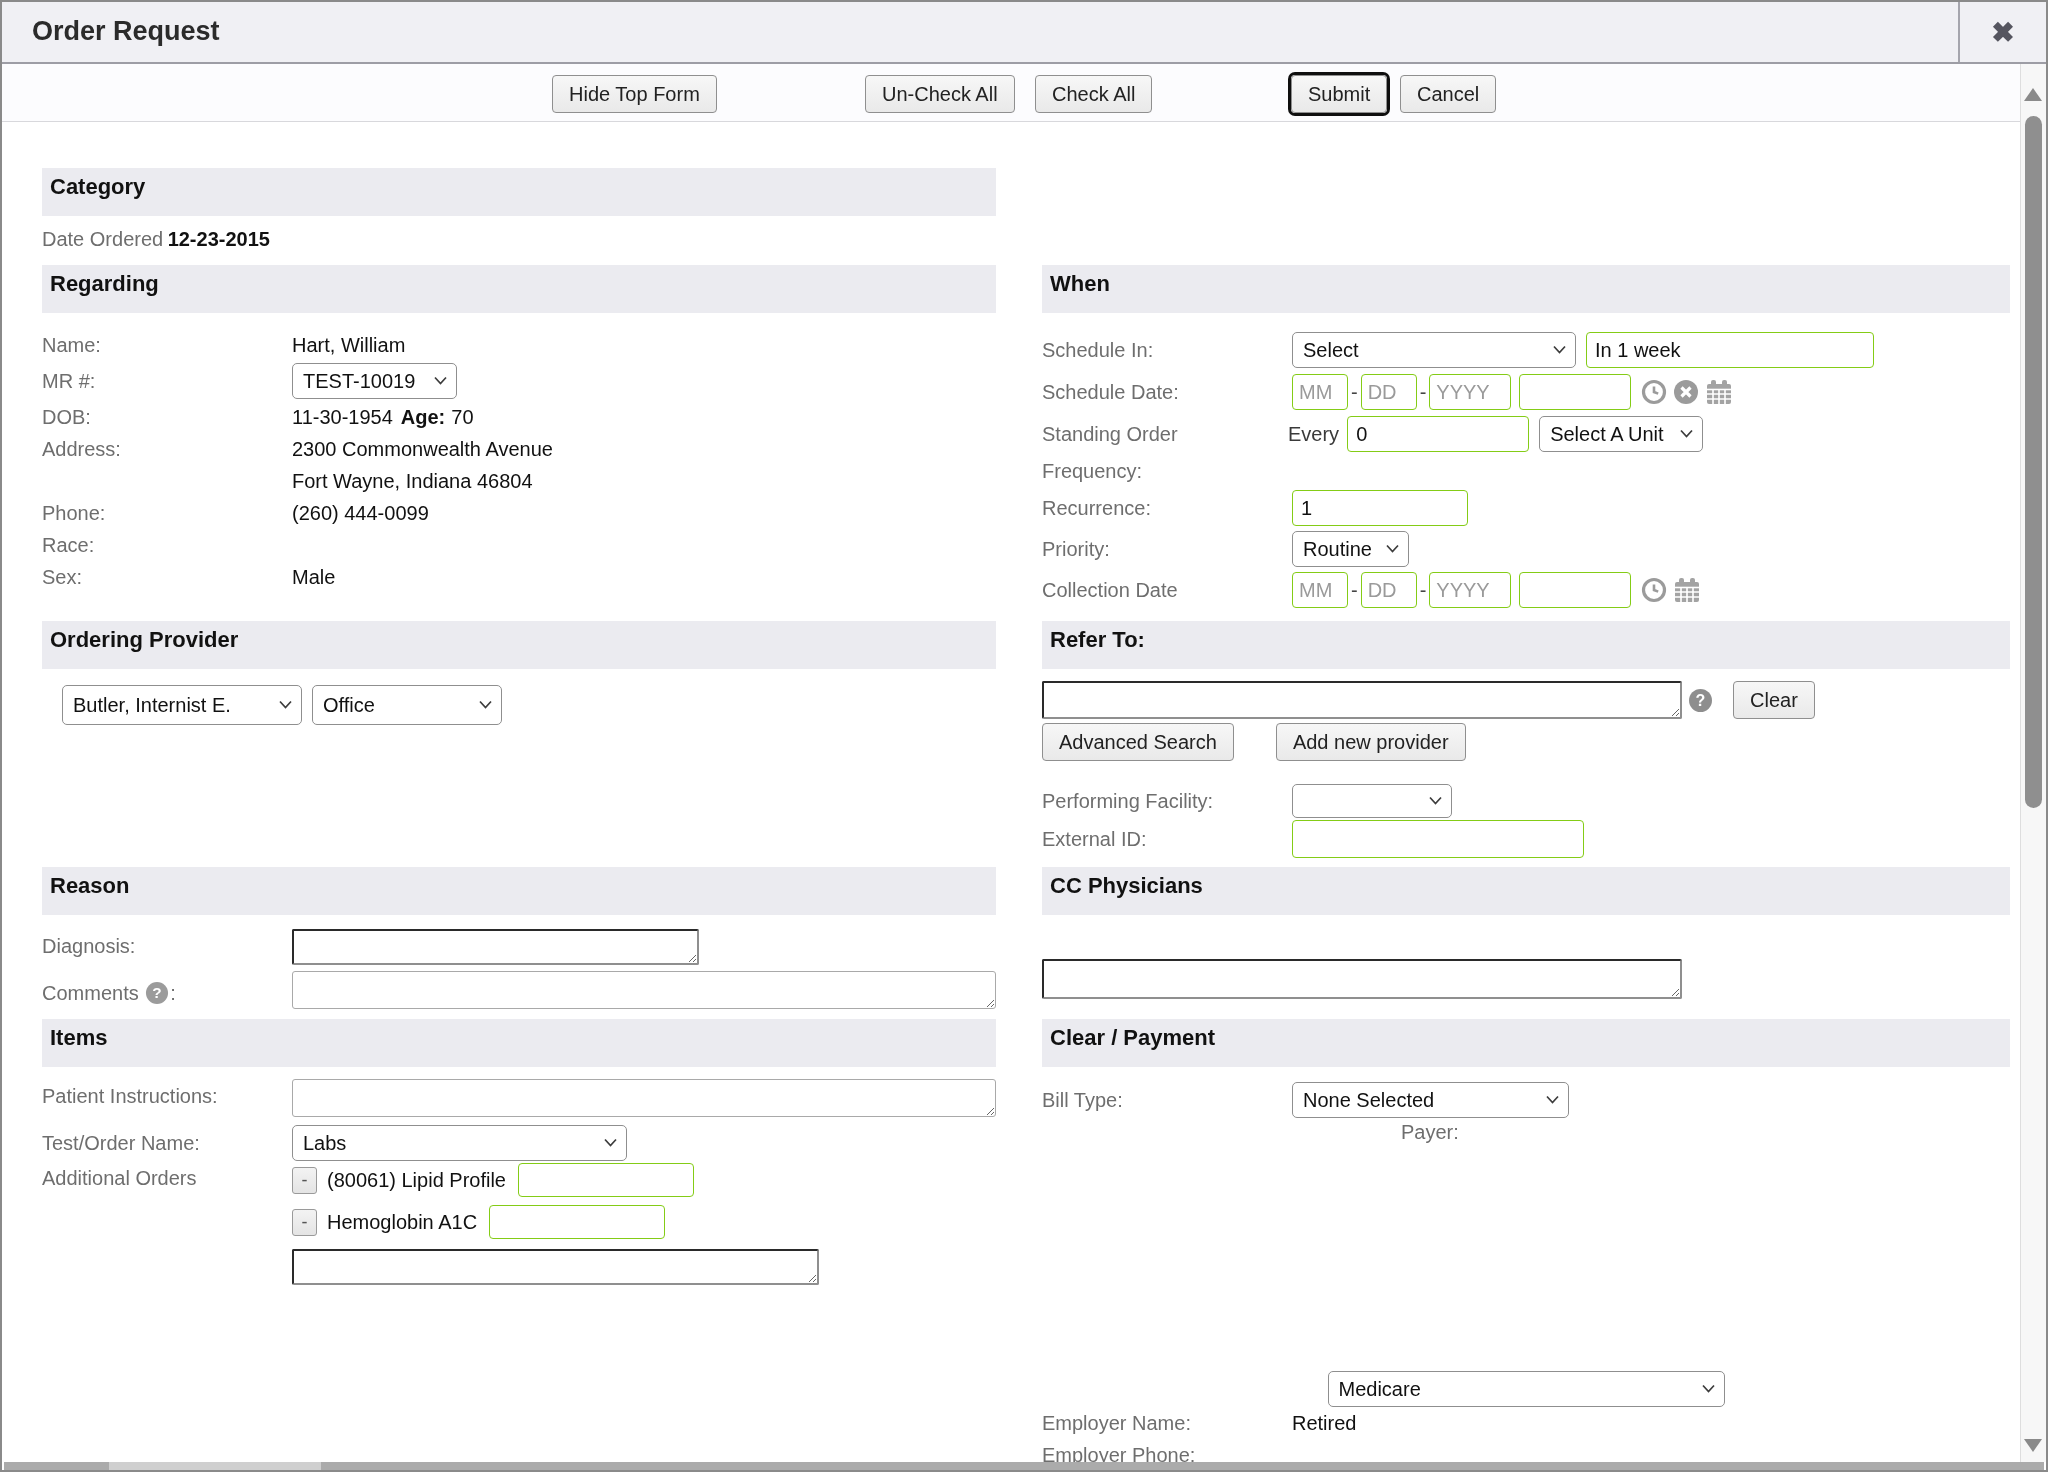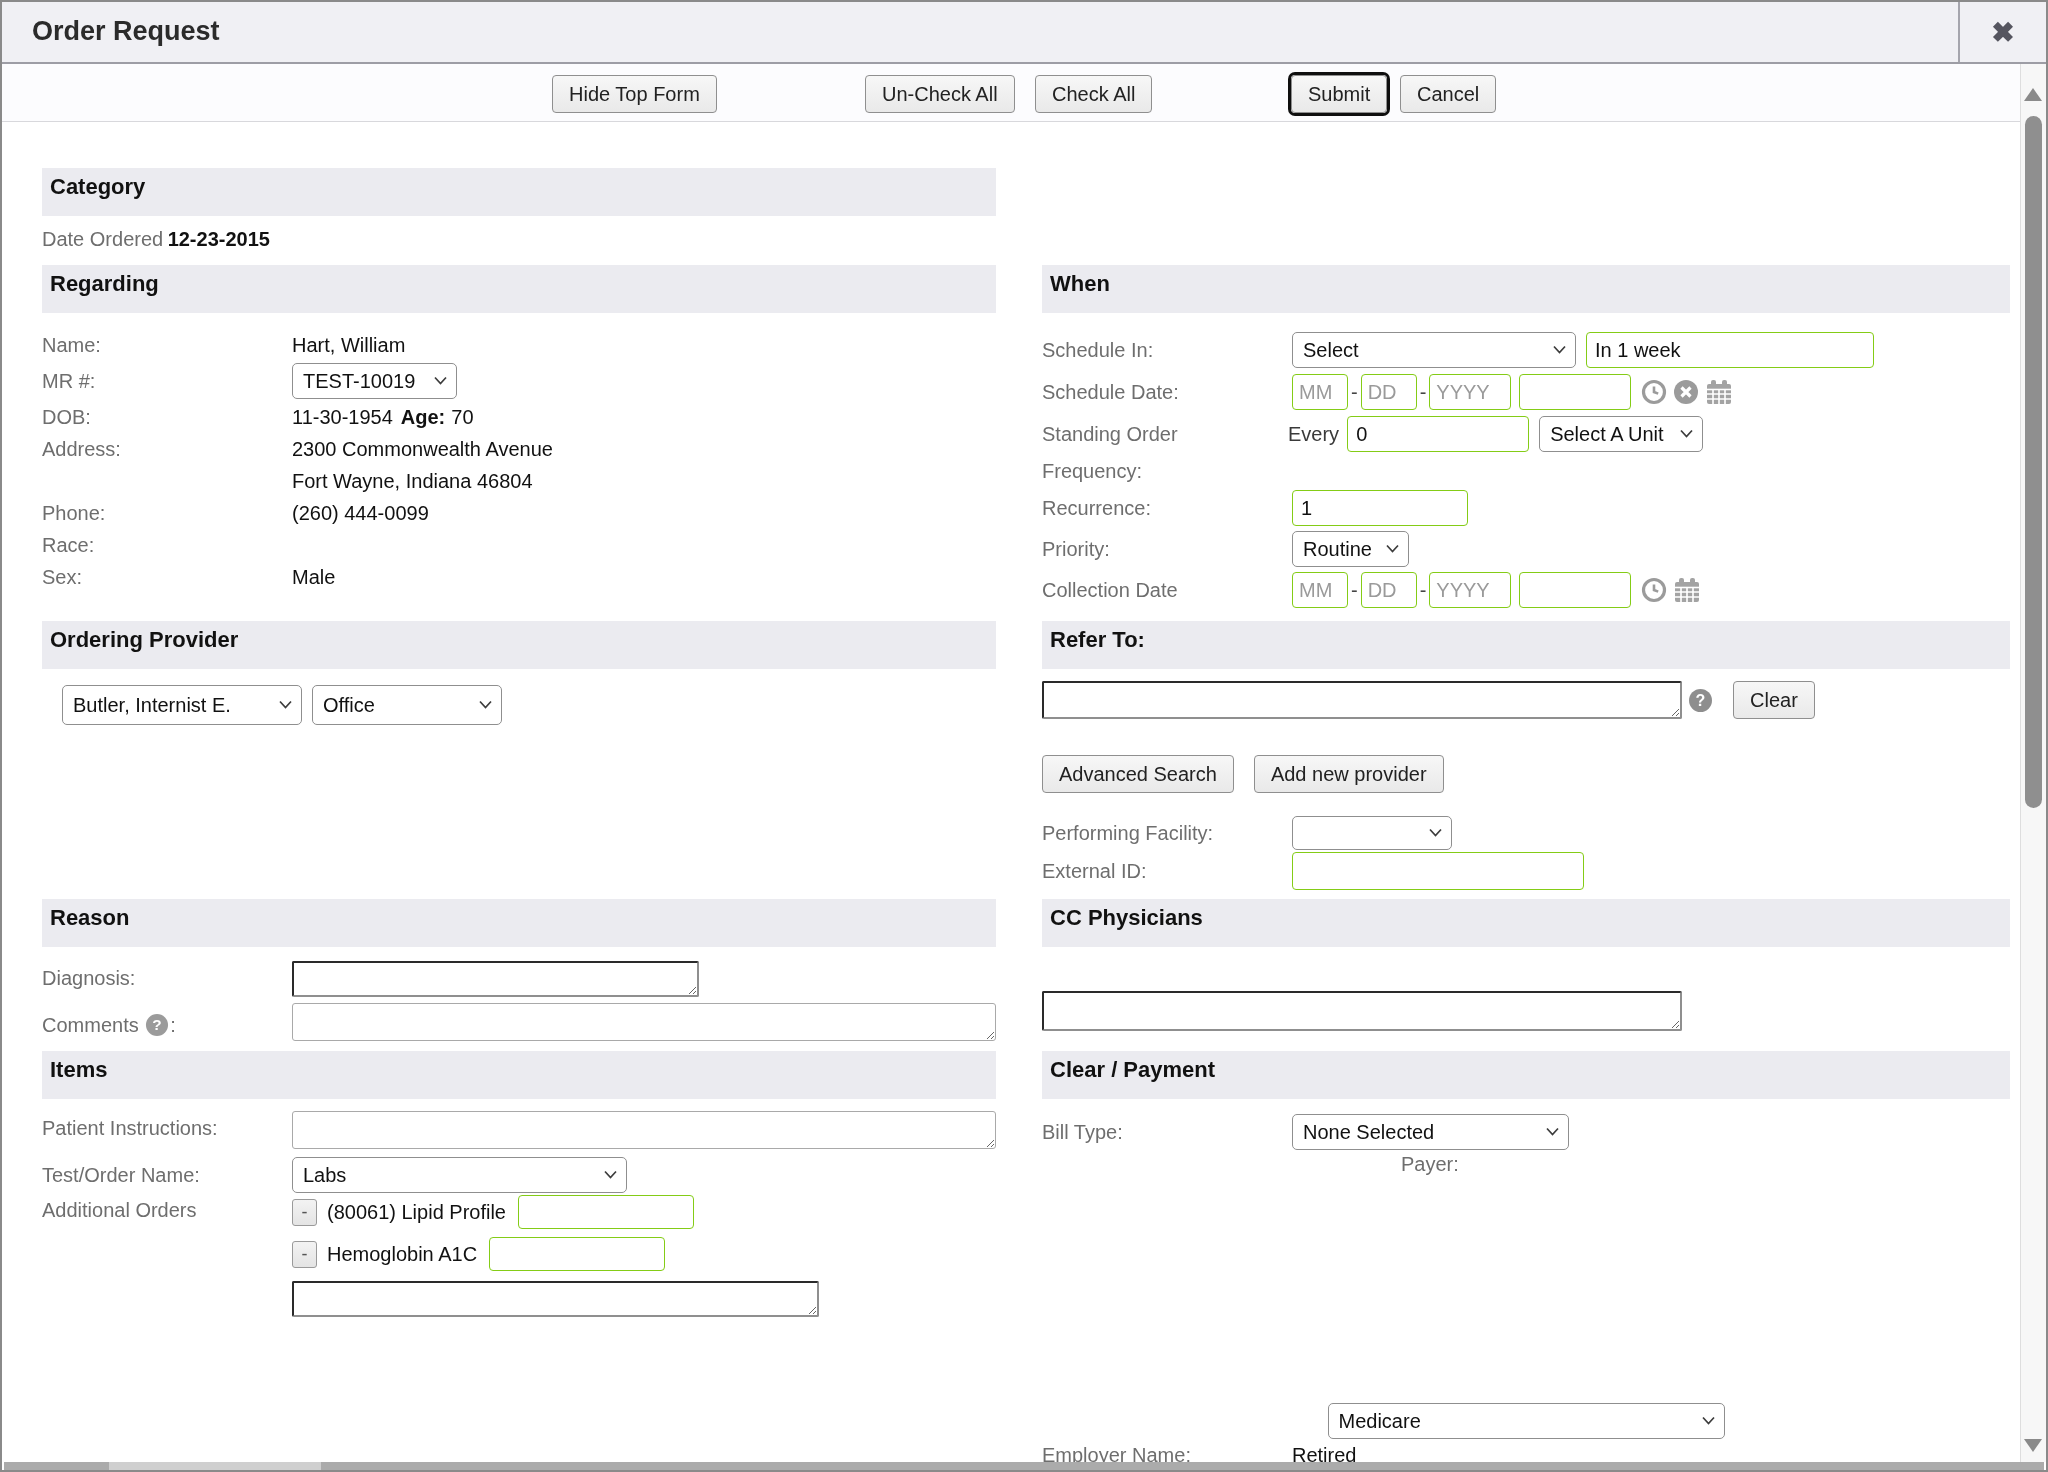--- a/index.html
+++ b/index.html
@@ -267,21 +267,21 @@
       <div>
         <div class="secbar">Refer To:</div>
         <div style="margin-top:12px; display:flex; align-items:center;">
           <textarea class="dark" style="width: 640px; height: 38px; resize: both;"></textarea>
           <svg style="margin-left:6px;" width="25" height="25" viewBox="0 0 25 25">
               <circle cx="12.5" cy="12.5" r="11.5" fill="#8e8e8e"></circle>
               <text x="12.5" y="18" text-anchor="middle" font-size="16" font-weight="bold" fill="#fff" font-family="Liberation Sans, sans-serif">?</text>
             </svg>
           <button class="btn" style="position:static; margin-left:20px;text-align:center;">Clear</button>
         </div>
-        <div style="margin-top:36px; display:flex; gap:20px;">
+        <div style="margin-top:4px; display:flex; gap:42px;">
           <button class="btn" style="position:static;">Advanced Search</button>
           <button class="btn" style="position:static;">Add new provider</button>
         </div>
         <div class="frow" style="margin-top:22px; min-height:36px;">
           <span class="flabel">Performing Facility:</span>
           <div class="select" style="width:160px; height:34px;">
             <span></span>
             <svg class="chev" width="15" height="10" viewBox="0 0 15 10">
                 <path d="M2 1.5l5.5 6 5.5-6" fill="none" stroke="#3c3c3c" stroke-width="1.7"></path>
               </svg>

